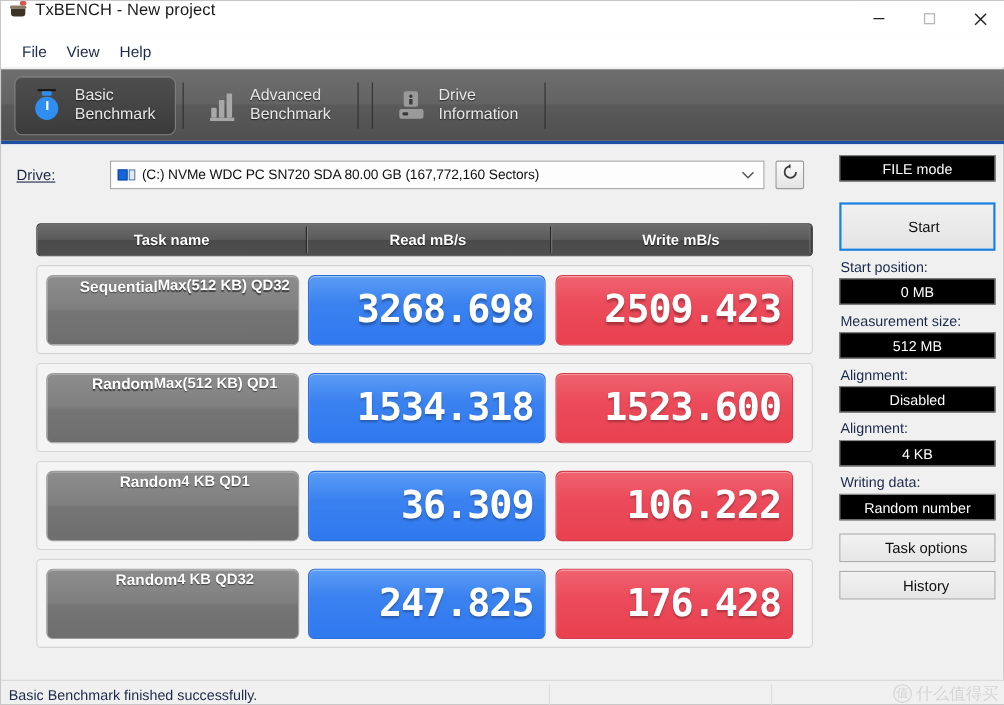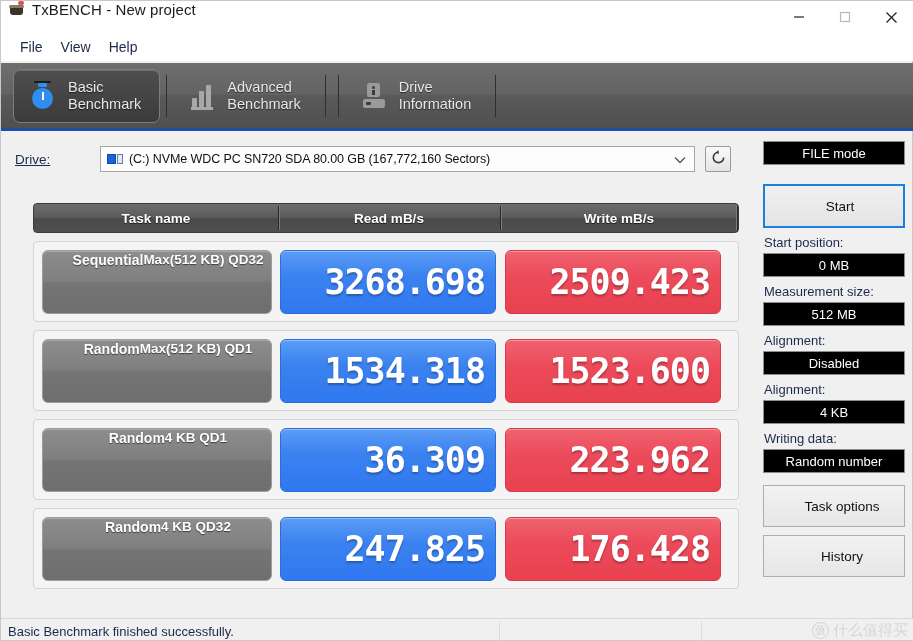--- a/index.html
+++ b/index.html
@@ -238,21 +238,21 @@
   .sidebar {
     position: absolute; left: 762px; top: 140px; width: 142px;
   }
   .sb-black {
     width: 142px; height: 24px; background: #000000;
     border: 1px solid #8d8d8d;
     color: #ffffff; font-size: 13px;
     display: flex; align-items: center; justify-content: center;
   }
   .sb-gray {
-    width: 142px; height: 42px;
+    width: 142px; height: 26px;
     background: linear-gradient(to bottom,#f2f2f2,#e6e6e6);
     border: 1px solid #adadad;
     color: #111111; font-size: 13.5px;
     display: flex; align-items: center; justify-content: center; padding-left: 16px;
   }
   .sb-start {
     width: 142px; height: 44px;
     background: linear-gradient(to bottom,#f0f0f0,#e4e4e4);
     border: 2px solid #1b7fe0;
     color: #111111; font-size: 13.5px;
@@ -420,21 +420,21 @@
       <div class="val-cell val-read">1534.318</div>
       <div class="val-cell val-write">1523.600</div>
     </div>
 
     <div class="res-row">
       <div class="task-cell">
         <div class="task-l1">Random</div>
         <div class="task-l2">4 KB QD1</div>
       </div>
       <div class="val-cell val-read">36.309</div>
-      <div class="val-cell val-write">223.962</div>
+      <div class="val-cell val-write">106.222</div>
     </div>
 
     <div class="res-row">
       <div class="task-cell">
         <div class="task-l1">Random</div>
         <div class="task-l2">4 KB QD32</div>
       </div>
       <div class="val-cell val-read">247.825</div>
       <div class="val-cell val-write">176.428</div>
     </div>

